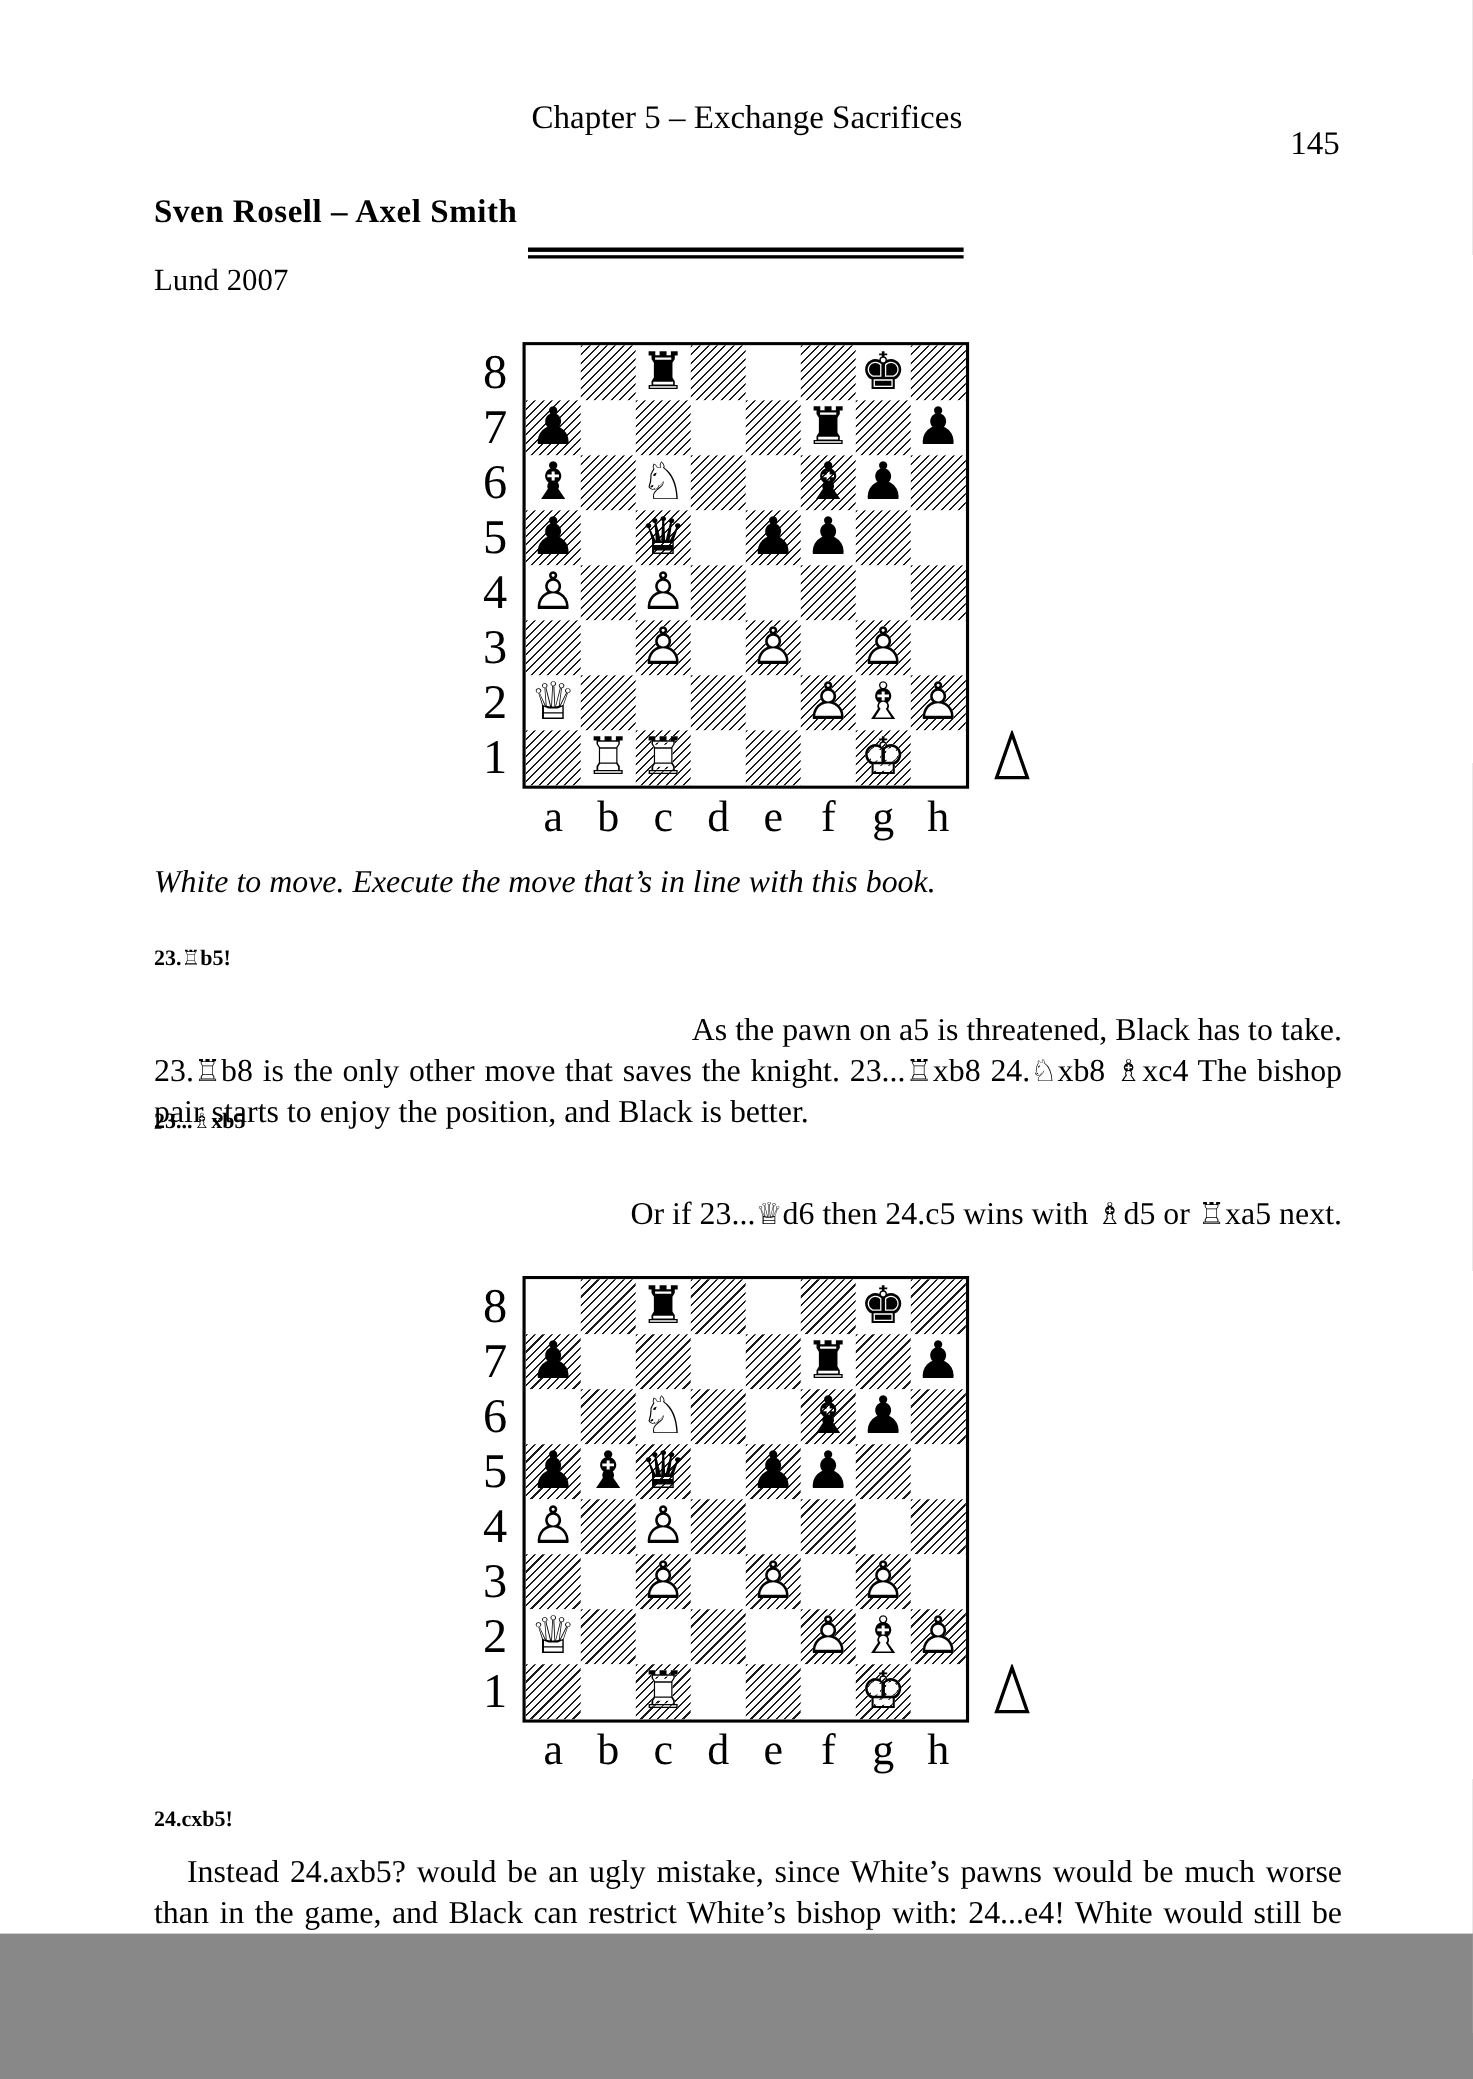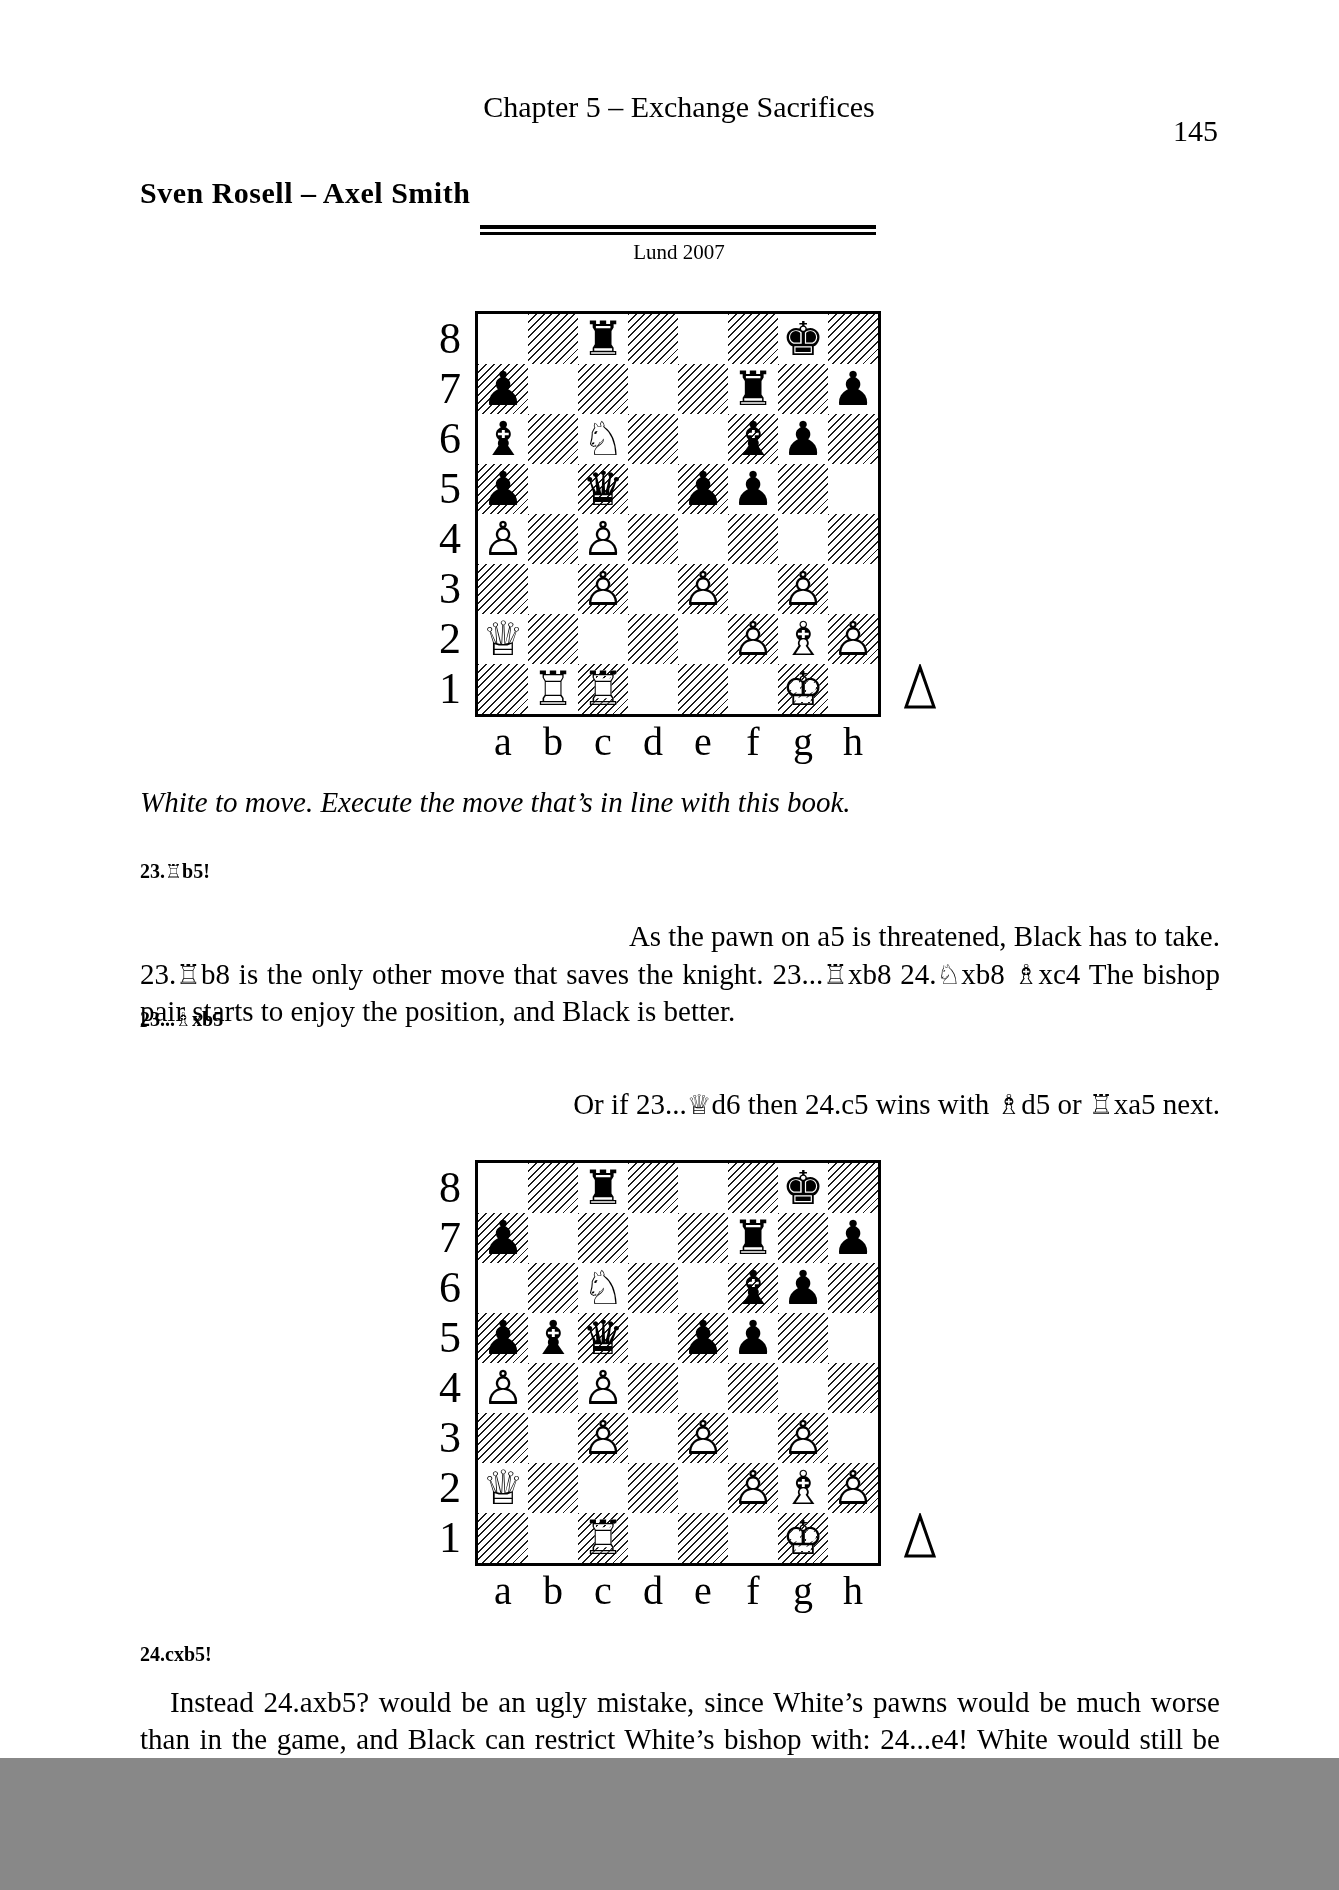--- a/index.html
+++ b/index.html
@@ -21,21 +21,21 @@
     text-align:left; font-size:30px; font-weight:bold;
     letter-spacing:0.5px;
   }
   .title-rule {
     position:absolute; top:225px; left:480px; width:396px; height:10px;
     border-top:4px solid #000; border-bottom:3px solid #000;
     box-sizing:border-box;
   }
   .game-event {
     position:absolute; top:240px; left:140px; width:1078px;
-    text-align:center; font-size:21px;
+    text-align:left; font-size:28px;
   }
   
   .diagram { position:absolute; left:475px; width:406px; }
   .d1 { top:311px; }
   .d2 { top:1160px; }
   .board {
     position:absolute; left:0; top:0; width:400px; height:400px;
     border:3px solid #000; background:#fff;
     display:grid; grid-template-columns:repeat(8,50px); grid-template-rows:repeat(8,50px);
   }

